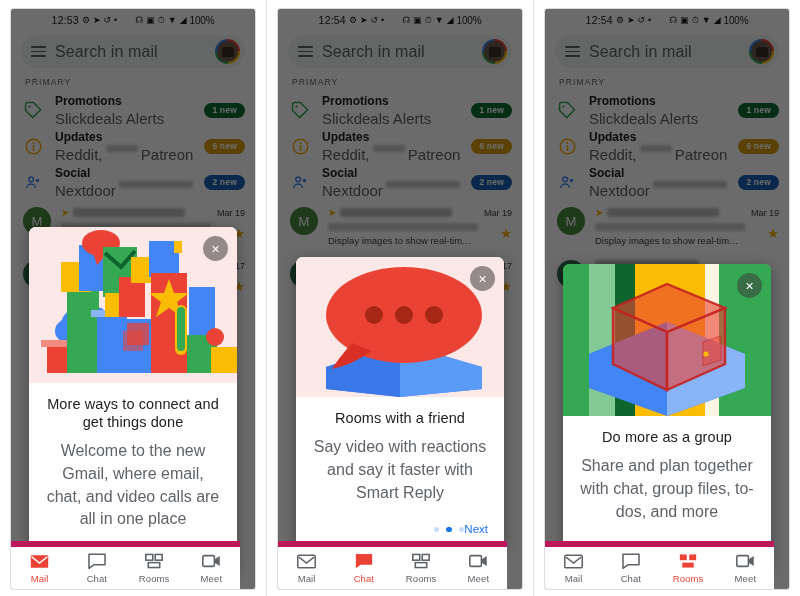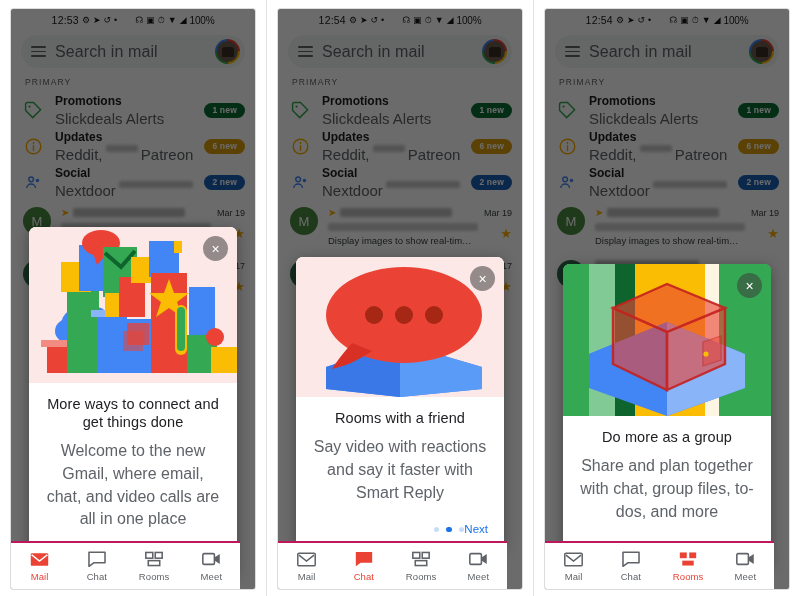--- a/index.html
+++ b/index.html
@@ -154,21 +154,21 @@
   .m-right { flex: none; display: flex; flex-direction: column; align-items: flex-end; gap: 9px; padding-top: 1px; }
   .m-date { font-size: 9px; color: #3c4043; white-space: nowrap; }
   .m-star { color: #f9ab00; font-size: 13px; line-height: 1; }
 
   
   .bottomnav {
     position: absolute;
     left: 0; right: 15px; bottom: 0;
     height: 48px;
     background: #ffffff;
-    border-top: 2px solid #be185d;
+    border-top: 6px solid #be185d;
     display: flex;
     z-index: 60;
   }
   .nav-item {
     flex: 1;
     display: flex; flex-direction: column;
     align-items: center; justify-content: center;
     gap: 3px;
     color: #5f6368;
   }

